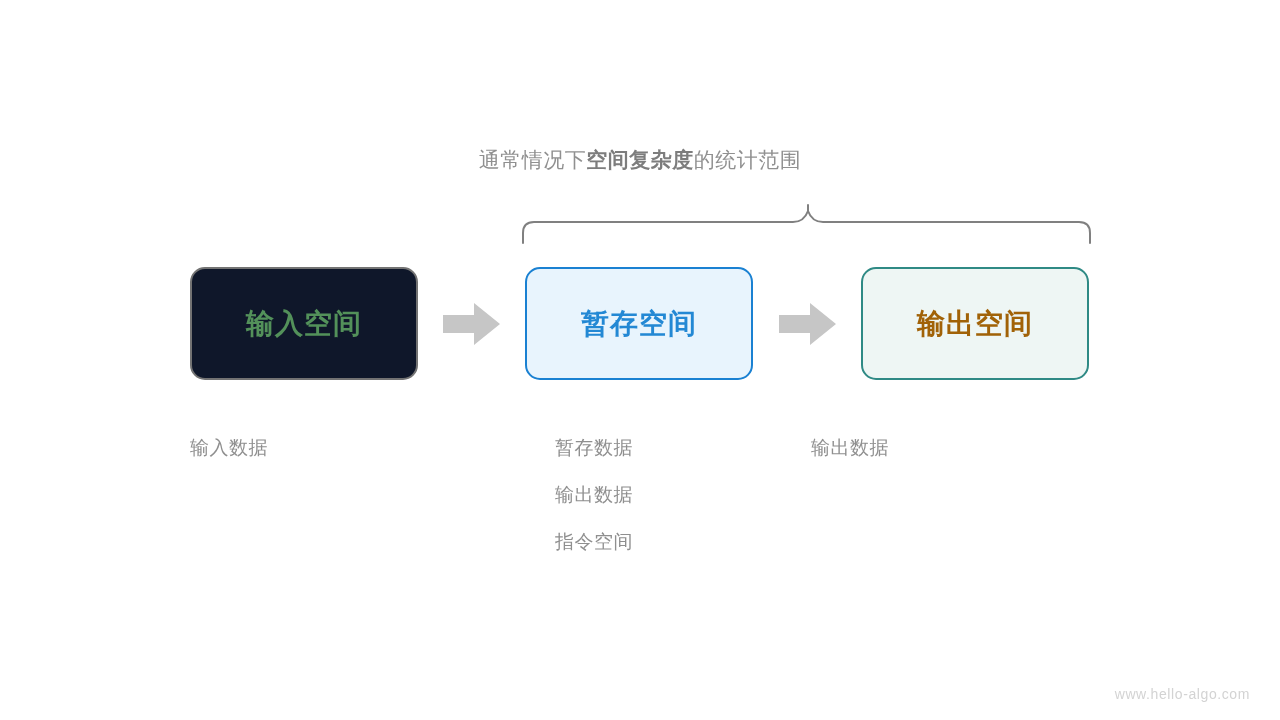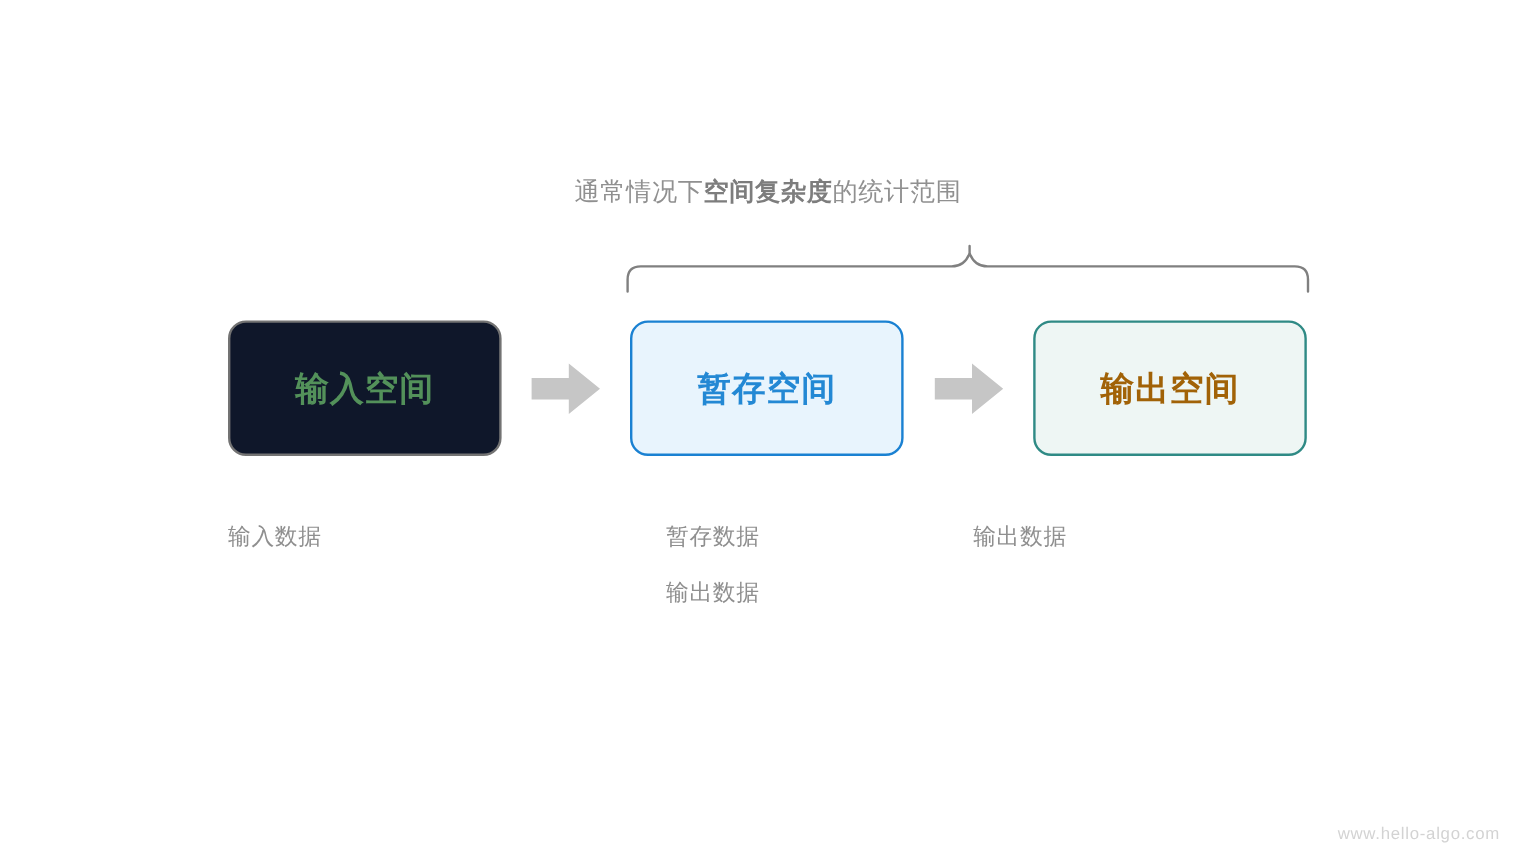--- a/index.html
+++ b/index.html
@@ -157,20 +157,21 @@
     <path d="M 1,14 L 32,14 L 32,2 L 58,23 L 32,44 L 32,32 L 1,32 Z" fill="#c6c6c6"></path>
   </svg>
 
   <div class="caption-col" id="caption-input">
     <div class="caption-line">输入数据</div>
   </div>
 
   <div class="caption-col" id="caption-temp">
     <div class="caption-line">暂存数据</div>
     <div class="caption-line">输出数据</div>
+    <div class="caption-line">指令空间</div>
   </div>
 
   <div class="caption-col" id="caption-output">
     <div class="caption-line">输出数据</div>
   </div>
 
   <div class="watermark">www.hello-algo.com</div>
 
 </div>
 

